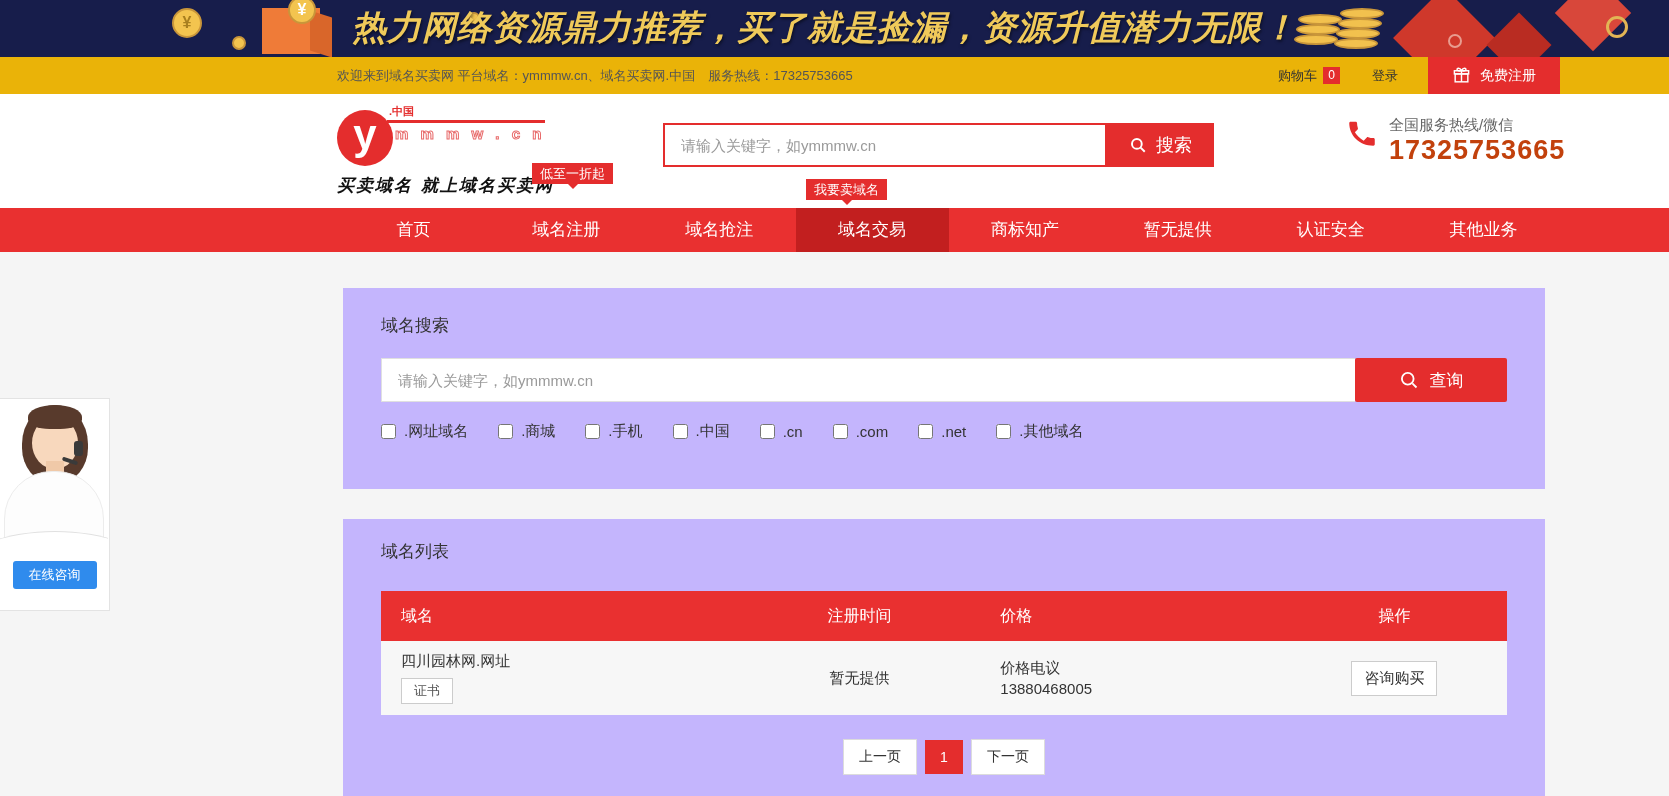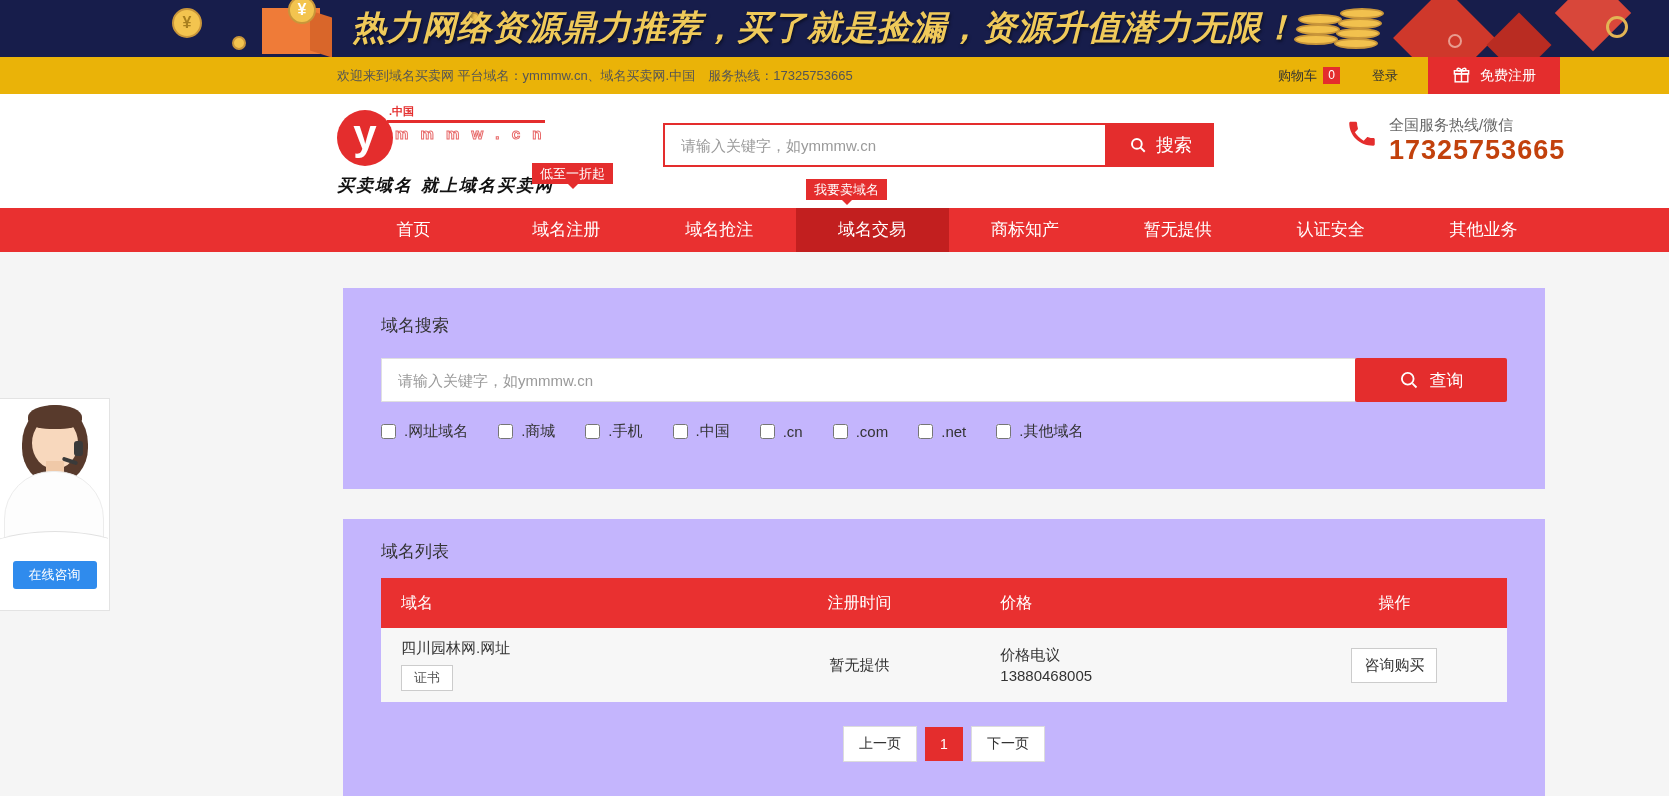--- a/index.html
+++ b/index.html
@@ -88,21 +88,21 @@
   .search-row { margin-top:21px; display:flex; }
   .query-input { flex:1; height:44px; border:1px solid #e0e0e0; border-right:none; padding:0 16px; font-size:15px; color:#333; outline:none; }
   .query-input::placeholder { color:#9a9a9a; }
   .query-btn { width:152px; height:44px; background:#e42d2d; border:none; color:#fff; font-size:17px;
                display:flex; align-items:center; justify-content:center; gap:11px; cursor:pointer; border-radius:2px; }
   .filters { margin-top:20px; display:flex; align-items:center; gap:30px; }
   .filter { display:flex; align-items:center; gap:8px; font-size:15px; color:#333; }
   .filter input { width:15px; height:15px; margin:0; cursor:pointer; }
 
   .card2 { left:343px; top:519px; width:1202px; height:277px; padding:21px 38px; }
-  .dtable { margin-top:15px; }
+  .dtable { margin-top:28px; }
   .thead { display:flex; align-items:center; height:50px; background:#e93030; color:#fff; font-size:16px; }
   .col1 { width:30%; padding-left:20px; }
   .col2 { width:25%; text-align:center; }
   .col3 { width:25%; }
   .col4 { width:20%; text-align:center; }
   .trow { display:flex; align-items:center; background:#f7f7f7; padding:11px 0; font-size:15px; color:#333; }
   .domain-name { font-size:15px; color:#333; }
   .cert-btn { margin-top:7px; font-size:13px; color:#555; background:#fff; border:1px solid #ccc; padding:3px 12px; cursor:pointer; }
   .price-lines { line-height:21px; }
   .consult-btn { font-size:15px; color:#333; background:#fff; border:1px solid #ccc; padding:7px 12px; cursor:pointer; }

